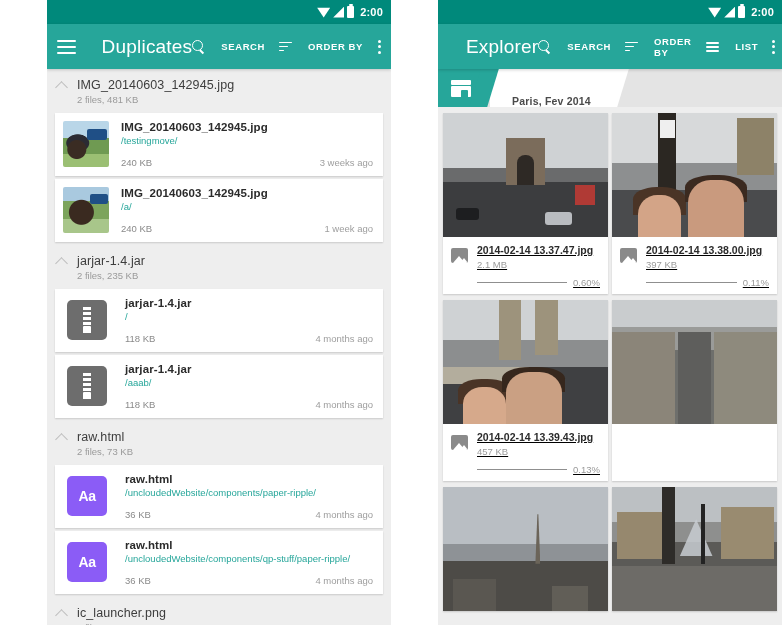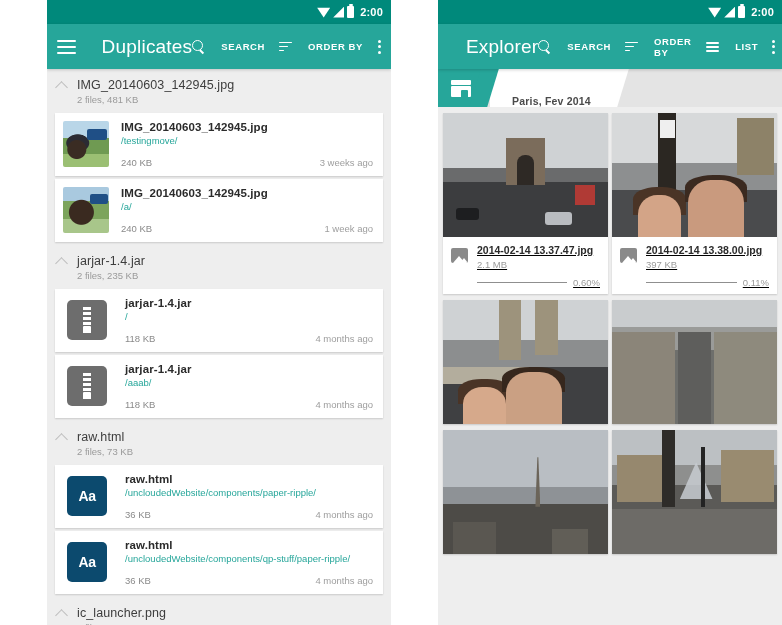--- a/index.html
+++ b/index.html
@@ -97,21 +97,21 @@
       linear-gradient(#b9d6e8 0 36%, #6f9a52 36% 72%, #9bbf73 72% 100%);
       position:relative;}
   .thumb.photoA:after{content:"";position:absolute;left:52%;top:18%;width:20px;height:11px;background:#1f4f86;border-radius:2px;}
   .thumb.photoB { background:
       radial-gradient(circle at 40% 55%, #3a2a20 0 12px, transparent 13px),
       linear-gradient(#a9c9df 0 30%, #7ca45c 30% 70%, #a8c68a 70% 100%);
       position:relative;}
   .thumb.photoB:after{content:"";position:absolute;left:58%;top:16%;width:18px;height:10px;background:#1f4f86;border-radius:2px;}
   .ficon {
     width: 40px; height: 40px; flex:none; margin: 3px 18px 0 4px;
-    background:#0c4a6e; border-radius: 5px;
+    background:#8b5cf6; border-radius: 5px;
     display:flex; align-items:center; justify-content:center;
     color:#fff;
   }
   .ficon.zip { background:#6d6d6d; position:relative; }
   .ficon.zip .zbody { width: 22px; height: 26px; position:relative; }
   .ficon.zip .zbody:before {
     content:""; position:absolute; left: 7px; top: 0; width: 8px; height: 26px;
     background: repeating-linear-gradient(#fff 0 2.5px, #6d6d6d 2.5px 5px);
   }
   .ficon.zip .zbody:after {
@@ -481,20 +481,31 @@
         <div class="gcard">
           <div class="gphoto sc-selfie2">
             <div class="col1"></div>
               <div class="col2"></div>
               <div class="bal"></div>
             <div class="f2h"></div>
               <div class="f2"></div>
               <div class="f1h"></div>
               <div class="f1"></div>
           </div>
+          <div class="ginfo">
+            <div class="ic-image"></div>
+            <div class="gmeta">
+              <div class="gname">2014-02-14 13.39.43.jpg</div>
+              <div class="gsize">457 KB</div>
+              <div class="gprog">
+                <div class="gbar"></div>
+                <div class="gpct">0.13%</div>
+              </div>
+            </div>
+          </div>
         </div>
         <div class="gcard">
           <div class="gphoto sc-ave">
             <div class="lb"></div>
               <div class="rb"></div>
               <div class="st"></div>
           </div>
         </div>
       </div>
 

